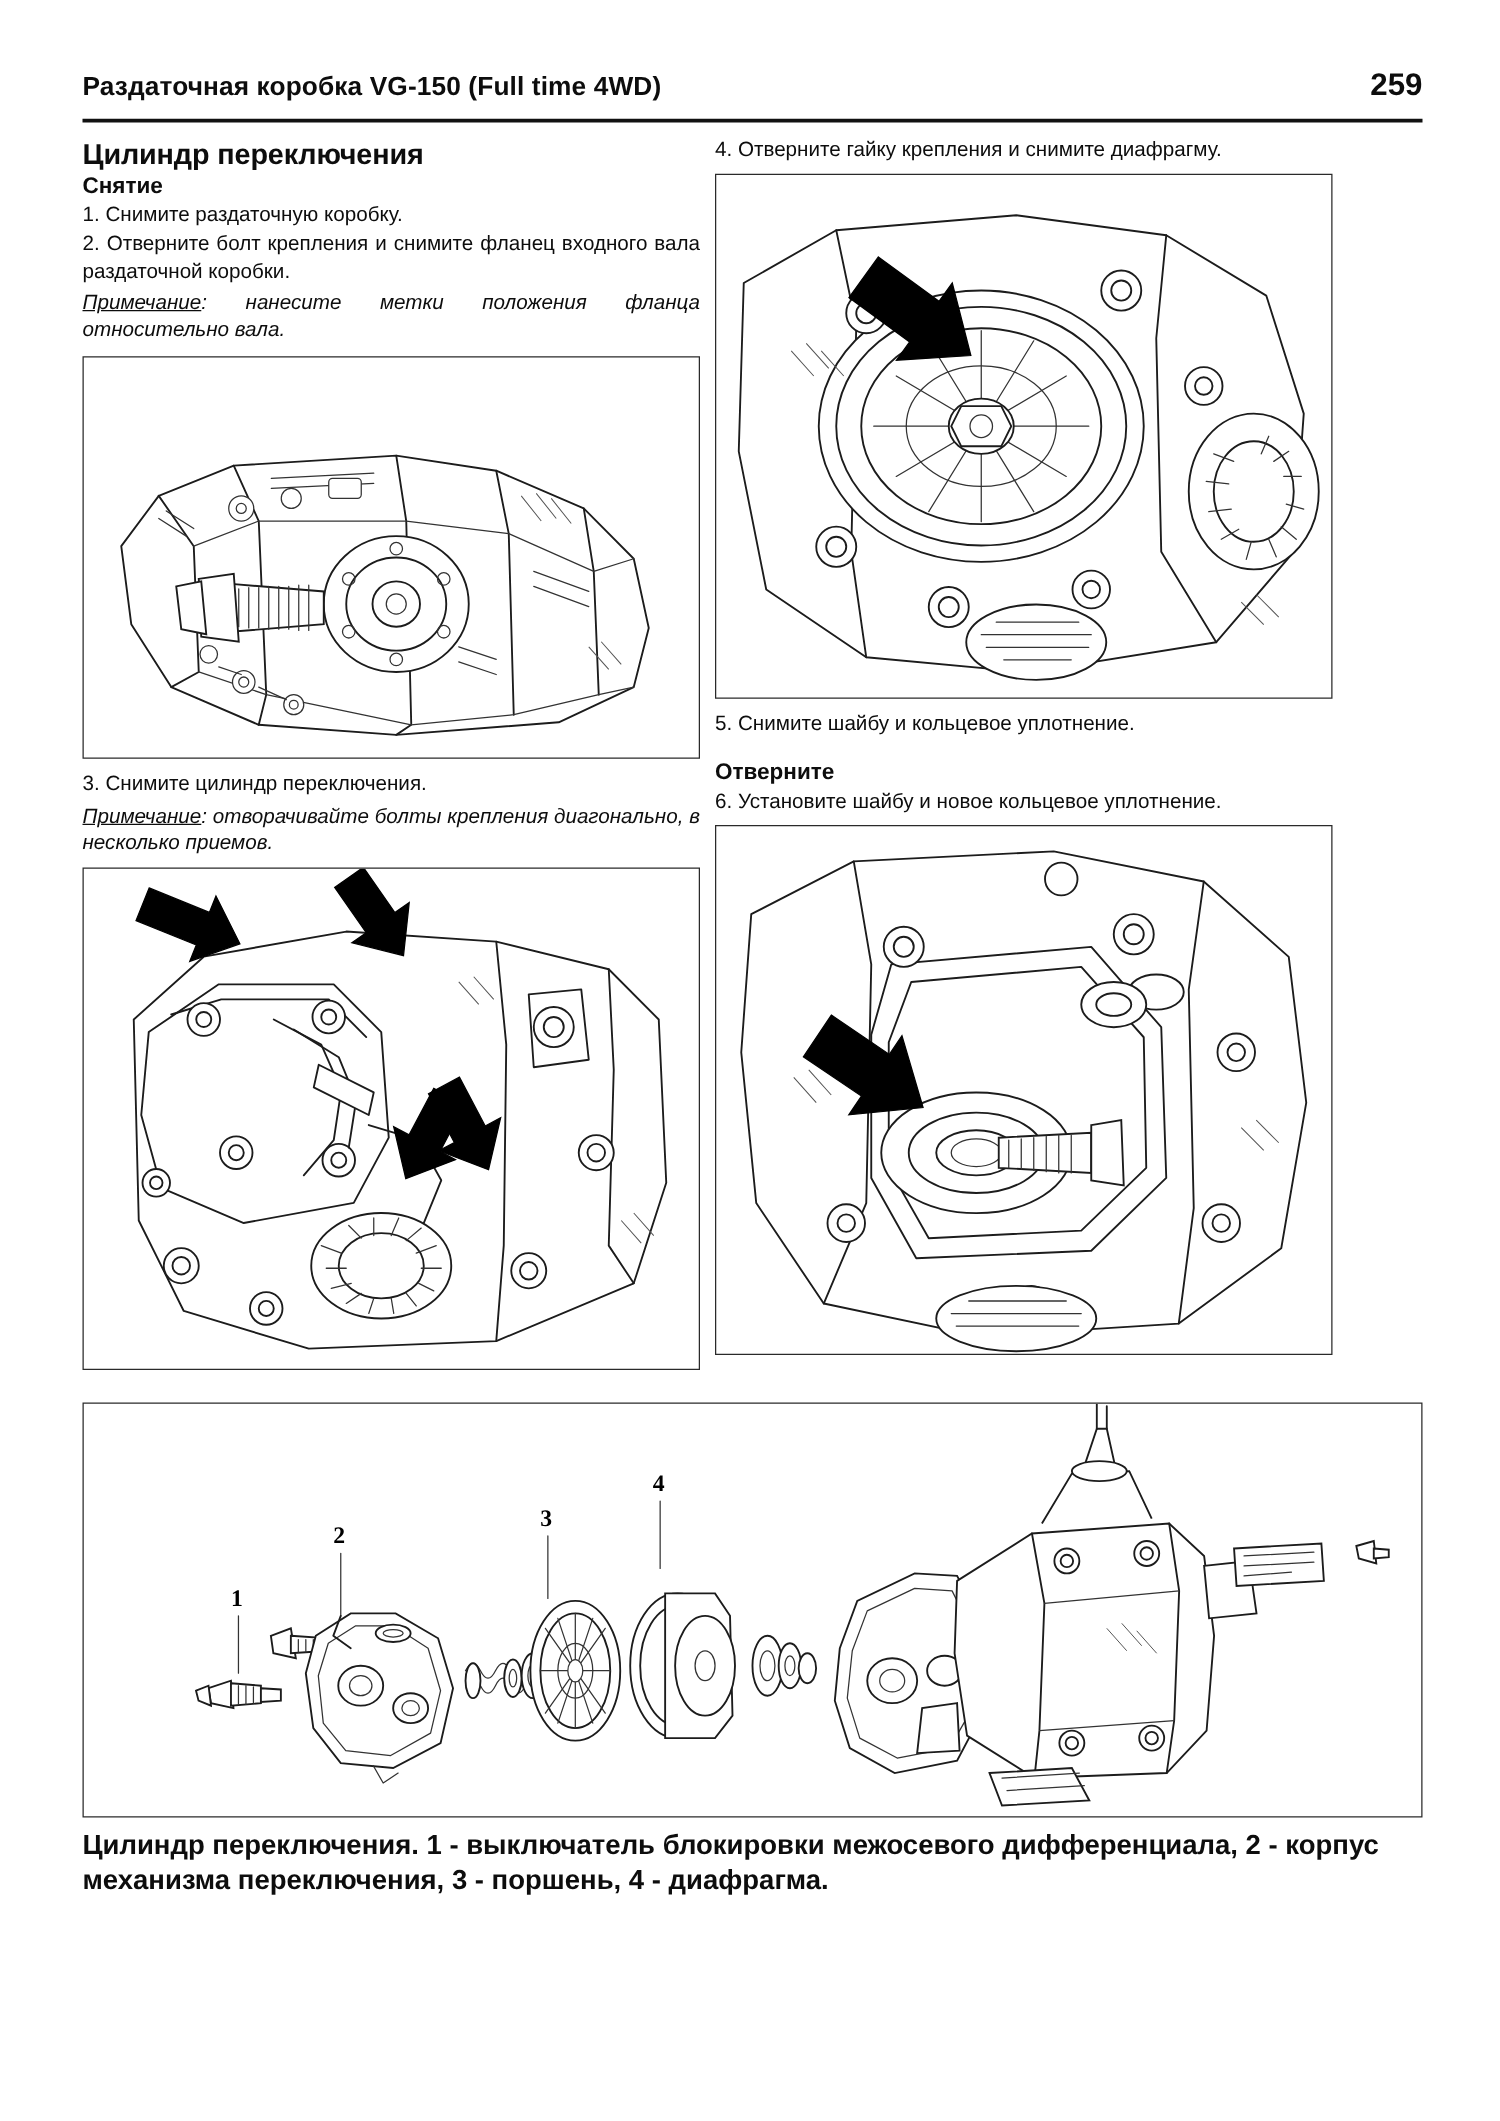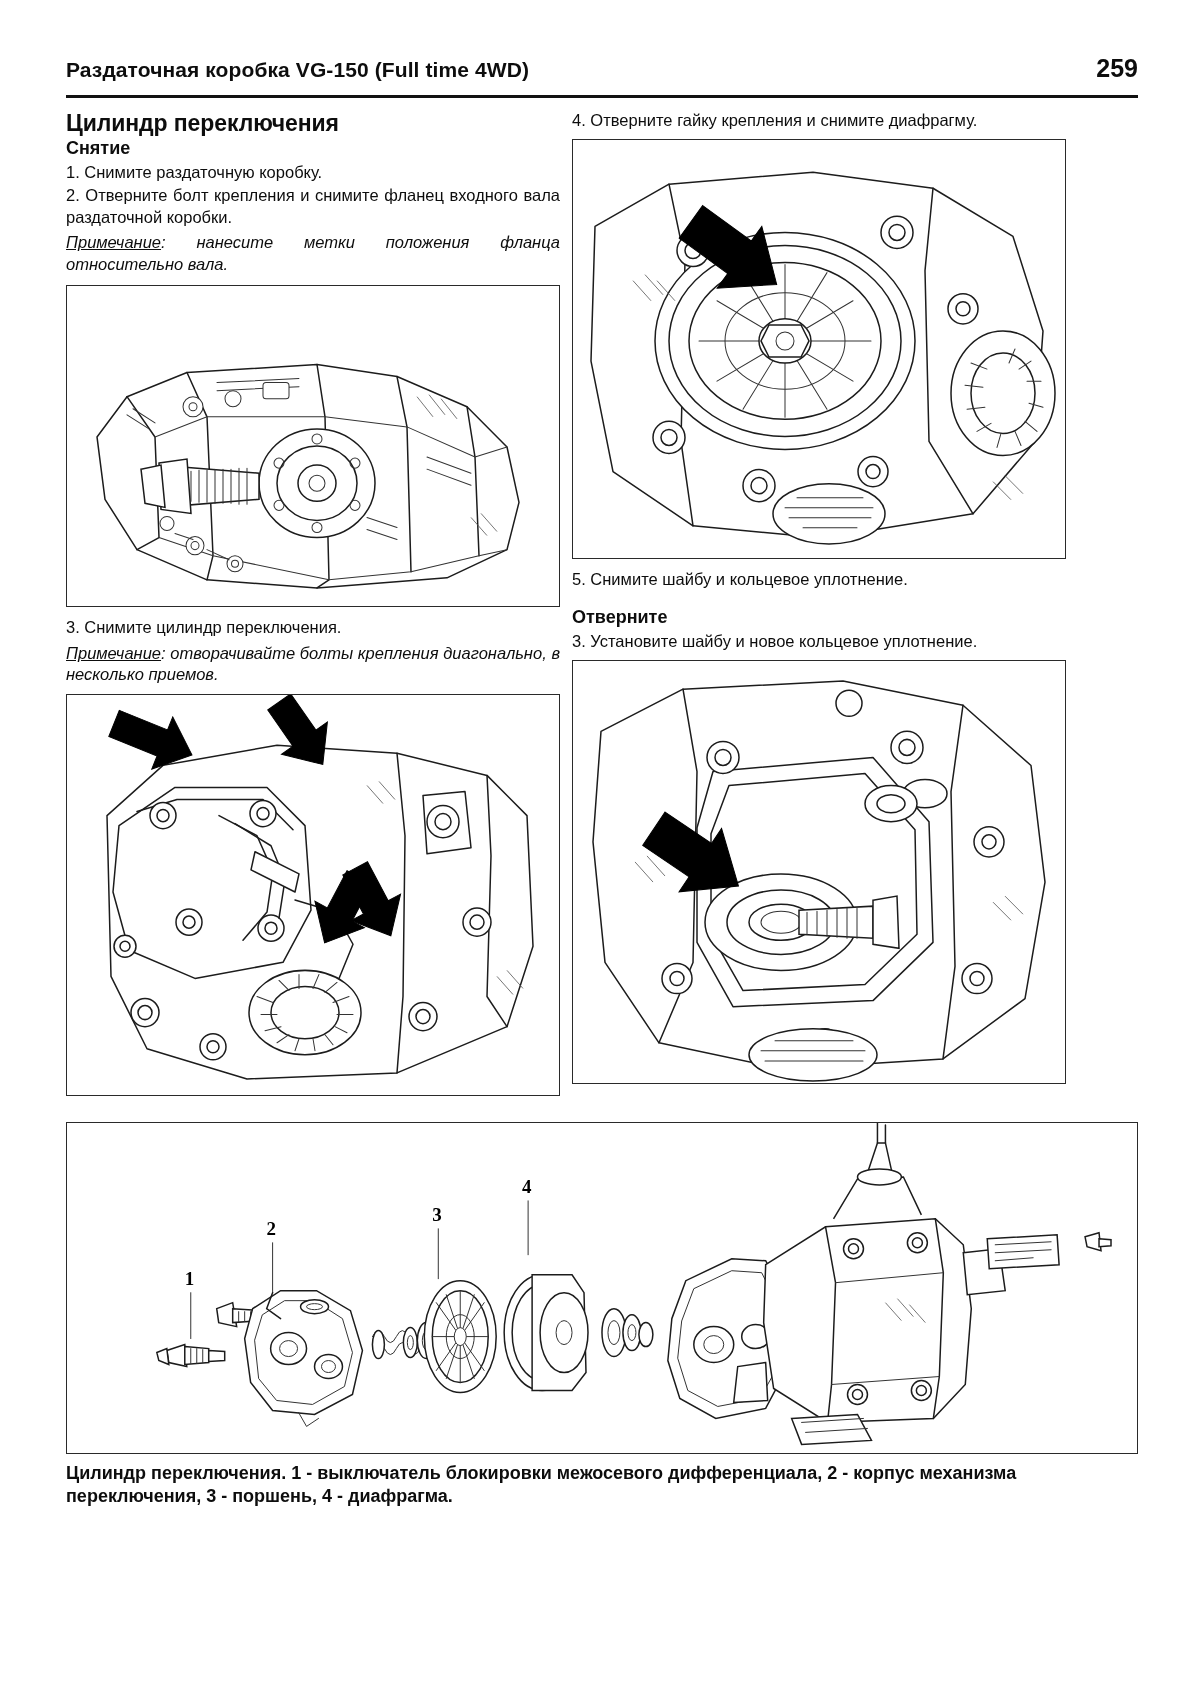--- a/index.html
+++ b/index.html
@@ -99,21 +99,21 @@
 
   .fig-wide{
     border:1px solid #2a2a2a;
     height:330px;
     margin:16px 0 8px 0;
     position:relative;
     overflow:hidden;
   }
 
   .caption{
-    font-size:18px;
+    font-size:22px;
     font-weight:bold;
     line-height:1.28;
     margin:2px 0 0 0;
   }
 
   
   .ln{fill:none;stroke:#1c1c1c;stroke-width:1.5;stroke-linecap:round;stroke-linejoin:round;}
   .ln-t{fill:none;stroke:#333;stroke-width:1;stroke-linecap:round;stroke-linejoin:round;}
   .ln-h{fill:none;stroke:#555;stroke-width:.8;}
   .fillw{fill:#fff;stroke:#1c1c1c;stroke-width:1.5;}
@@ -359,21 +359,21 @@
           <g class="ln-h">
             <path d="M60 140 L78 160 M72 134 L90 154 M84 140 L102 160"></path>
             <path d="M420 340 L438 358 M432 334 L450 352"></path>
           </g>
         </svg>
       </div>
 
       <p class="step">5. Снимите шайбу и кольцевое уплотнение.</p>
 
       <h3 class="sub spaced">Отверните</h3>
-      <p class="step">3. Установите шайбу и новое кольцевое уплотнение.</p>
+      <p class="step">6. Установите шайбу и новое кольцевое уплотнение.</p>
 
       <div class="fig fig-d" style="height:422px;">
         <svg viewBox="0 0 492 420" preserveAspectRatio="none">
           <g class="ln">
             <path d="M28 70 L110 28 L270 20 L390 44 L458 104 L472 220 L452 336 L370 396 L210 406 L86 380 L32 300 L20 180 Z"></path>
             <path d="M110 28 L124 110 L120 300 L86 380"></path>
             <path d="M390 44 L378 130 L382 304 L370 396"></path>
 
             <path class="fillw" d="M140 110 L300 96 L356 160 L360 280 L300 338 L160 344 L124 280 L124 166 Z"></path>
             <path d="M156 124 L292 112 L342 168 L344 272 L292 322 L170 328 L138 272 L138 172 Z"></path>

